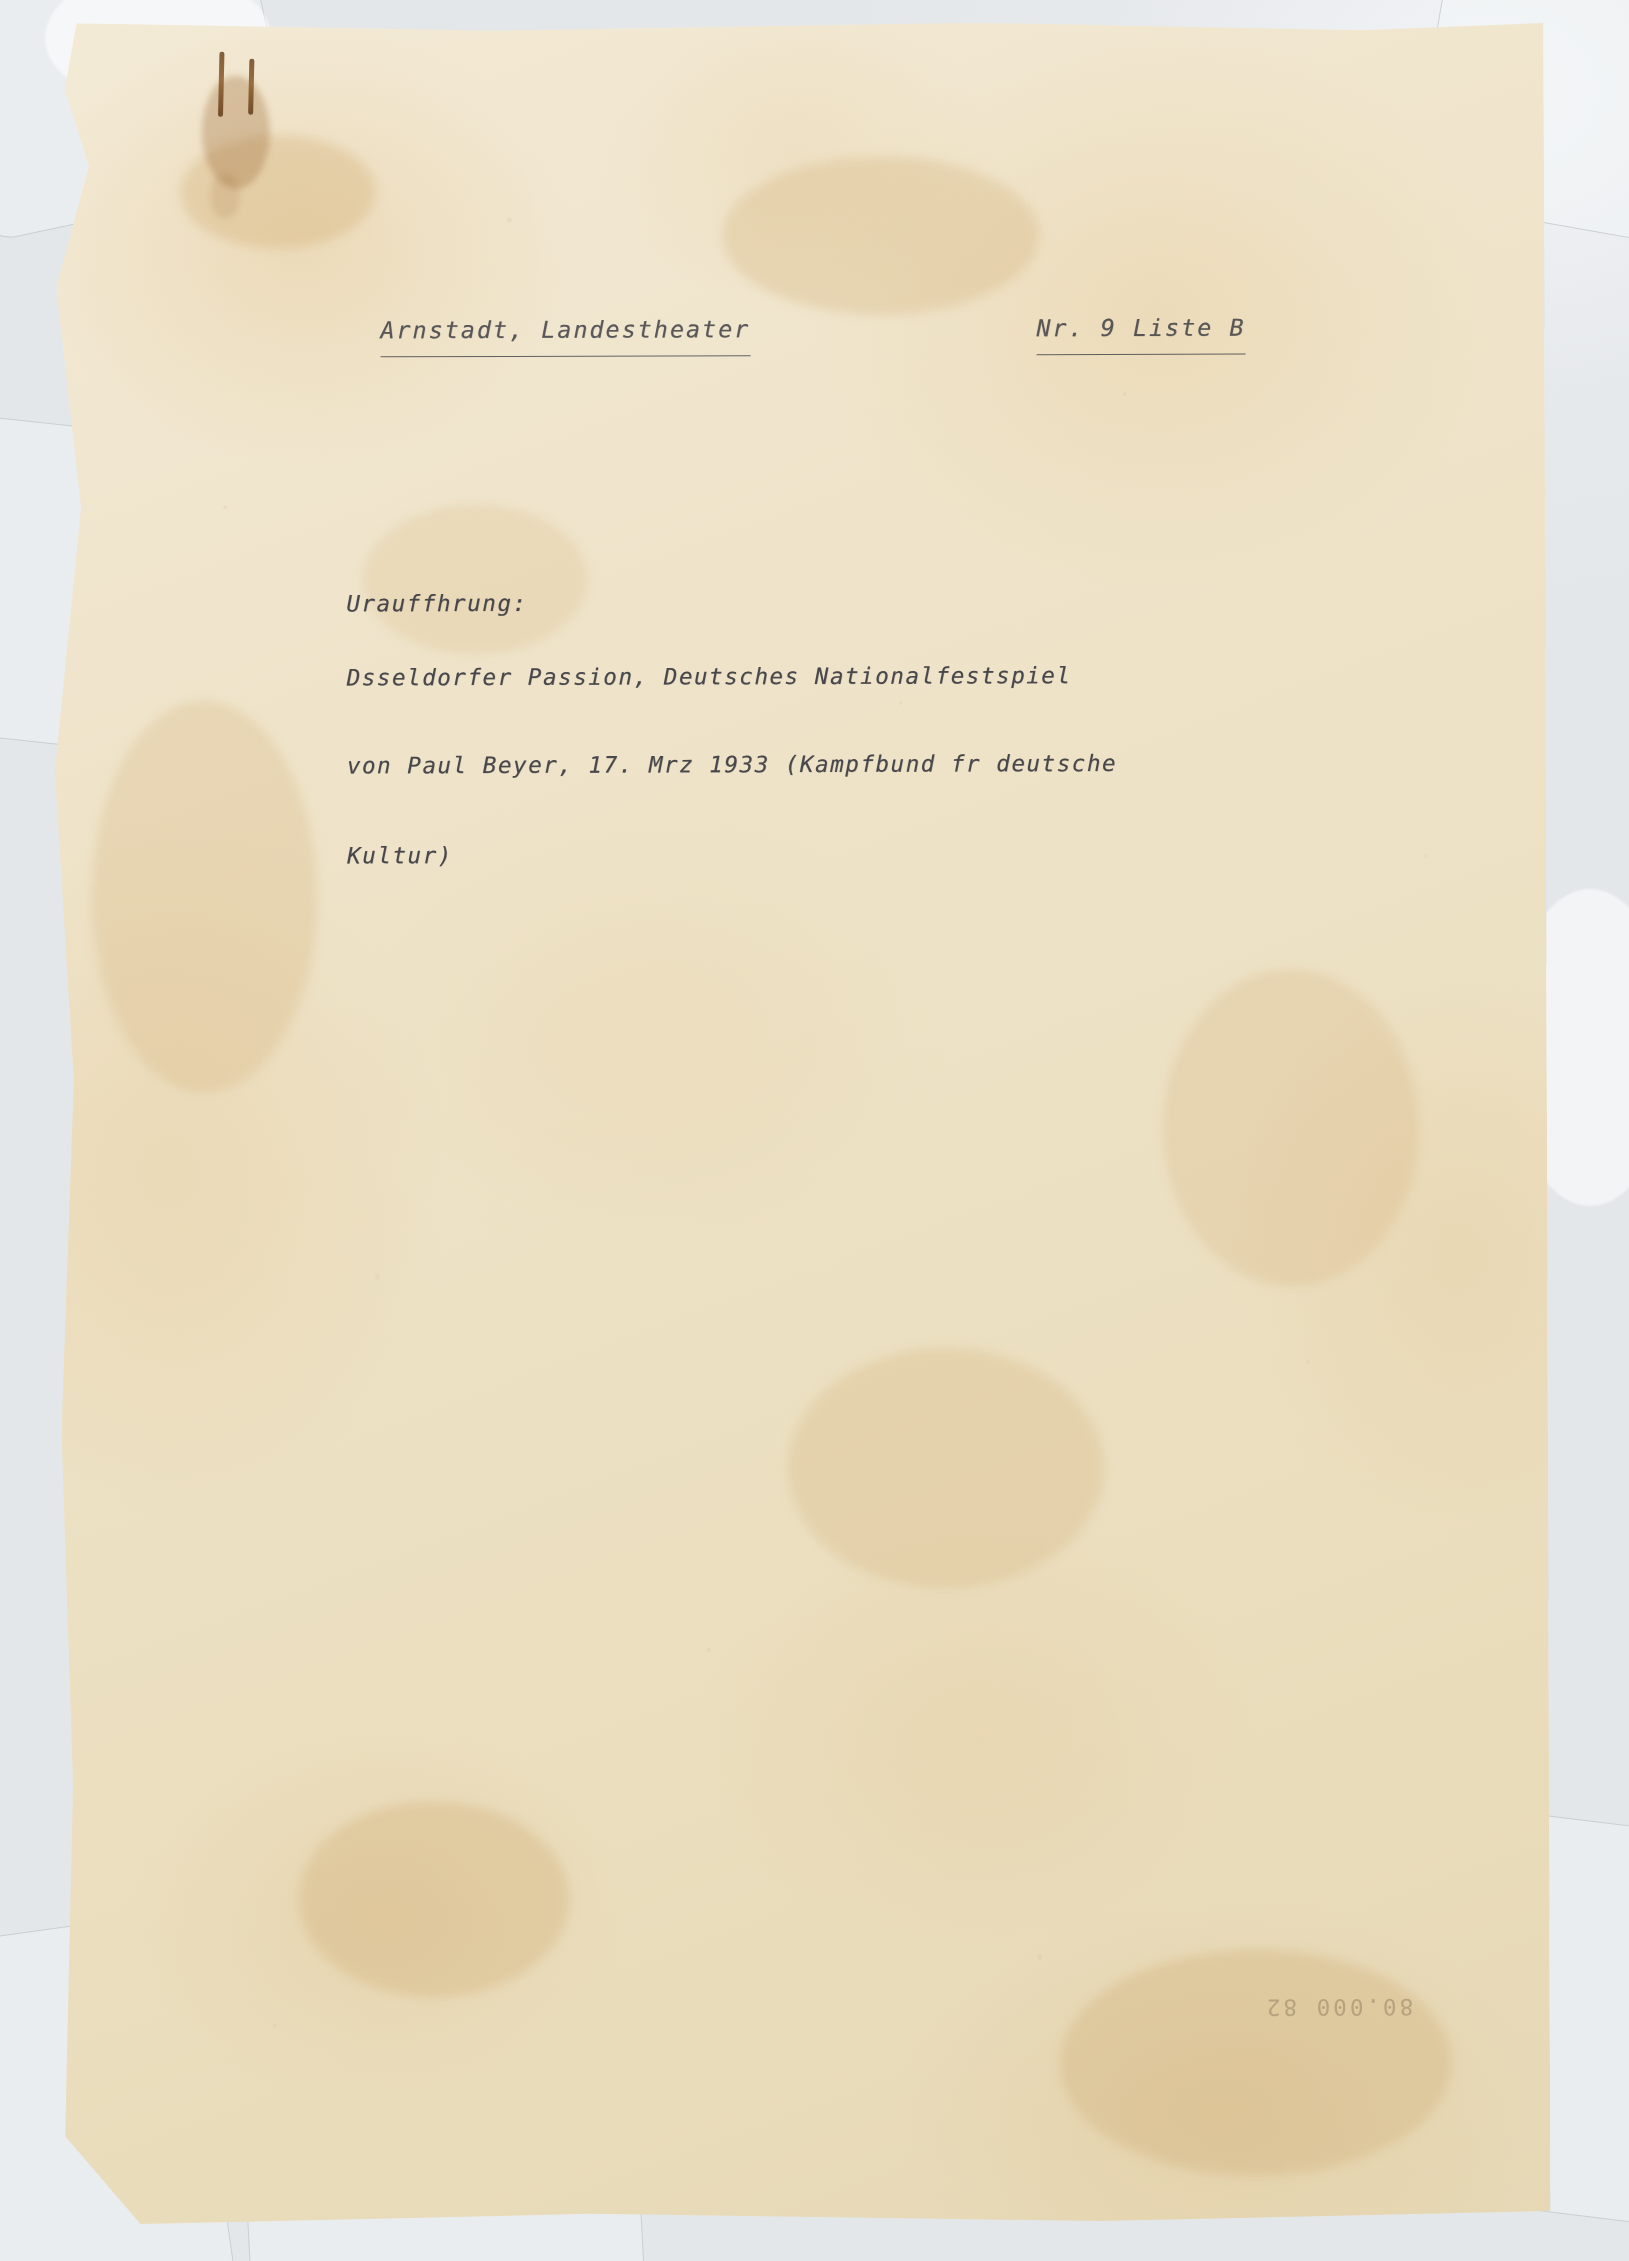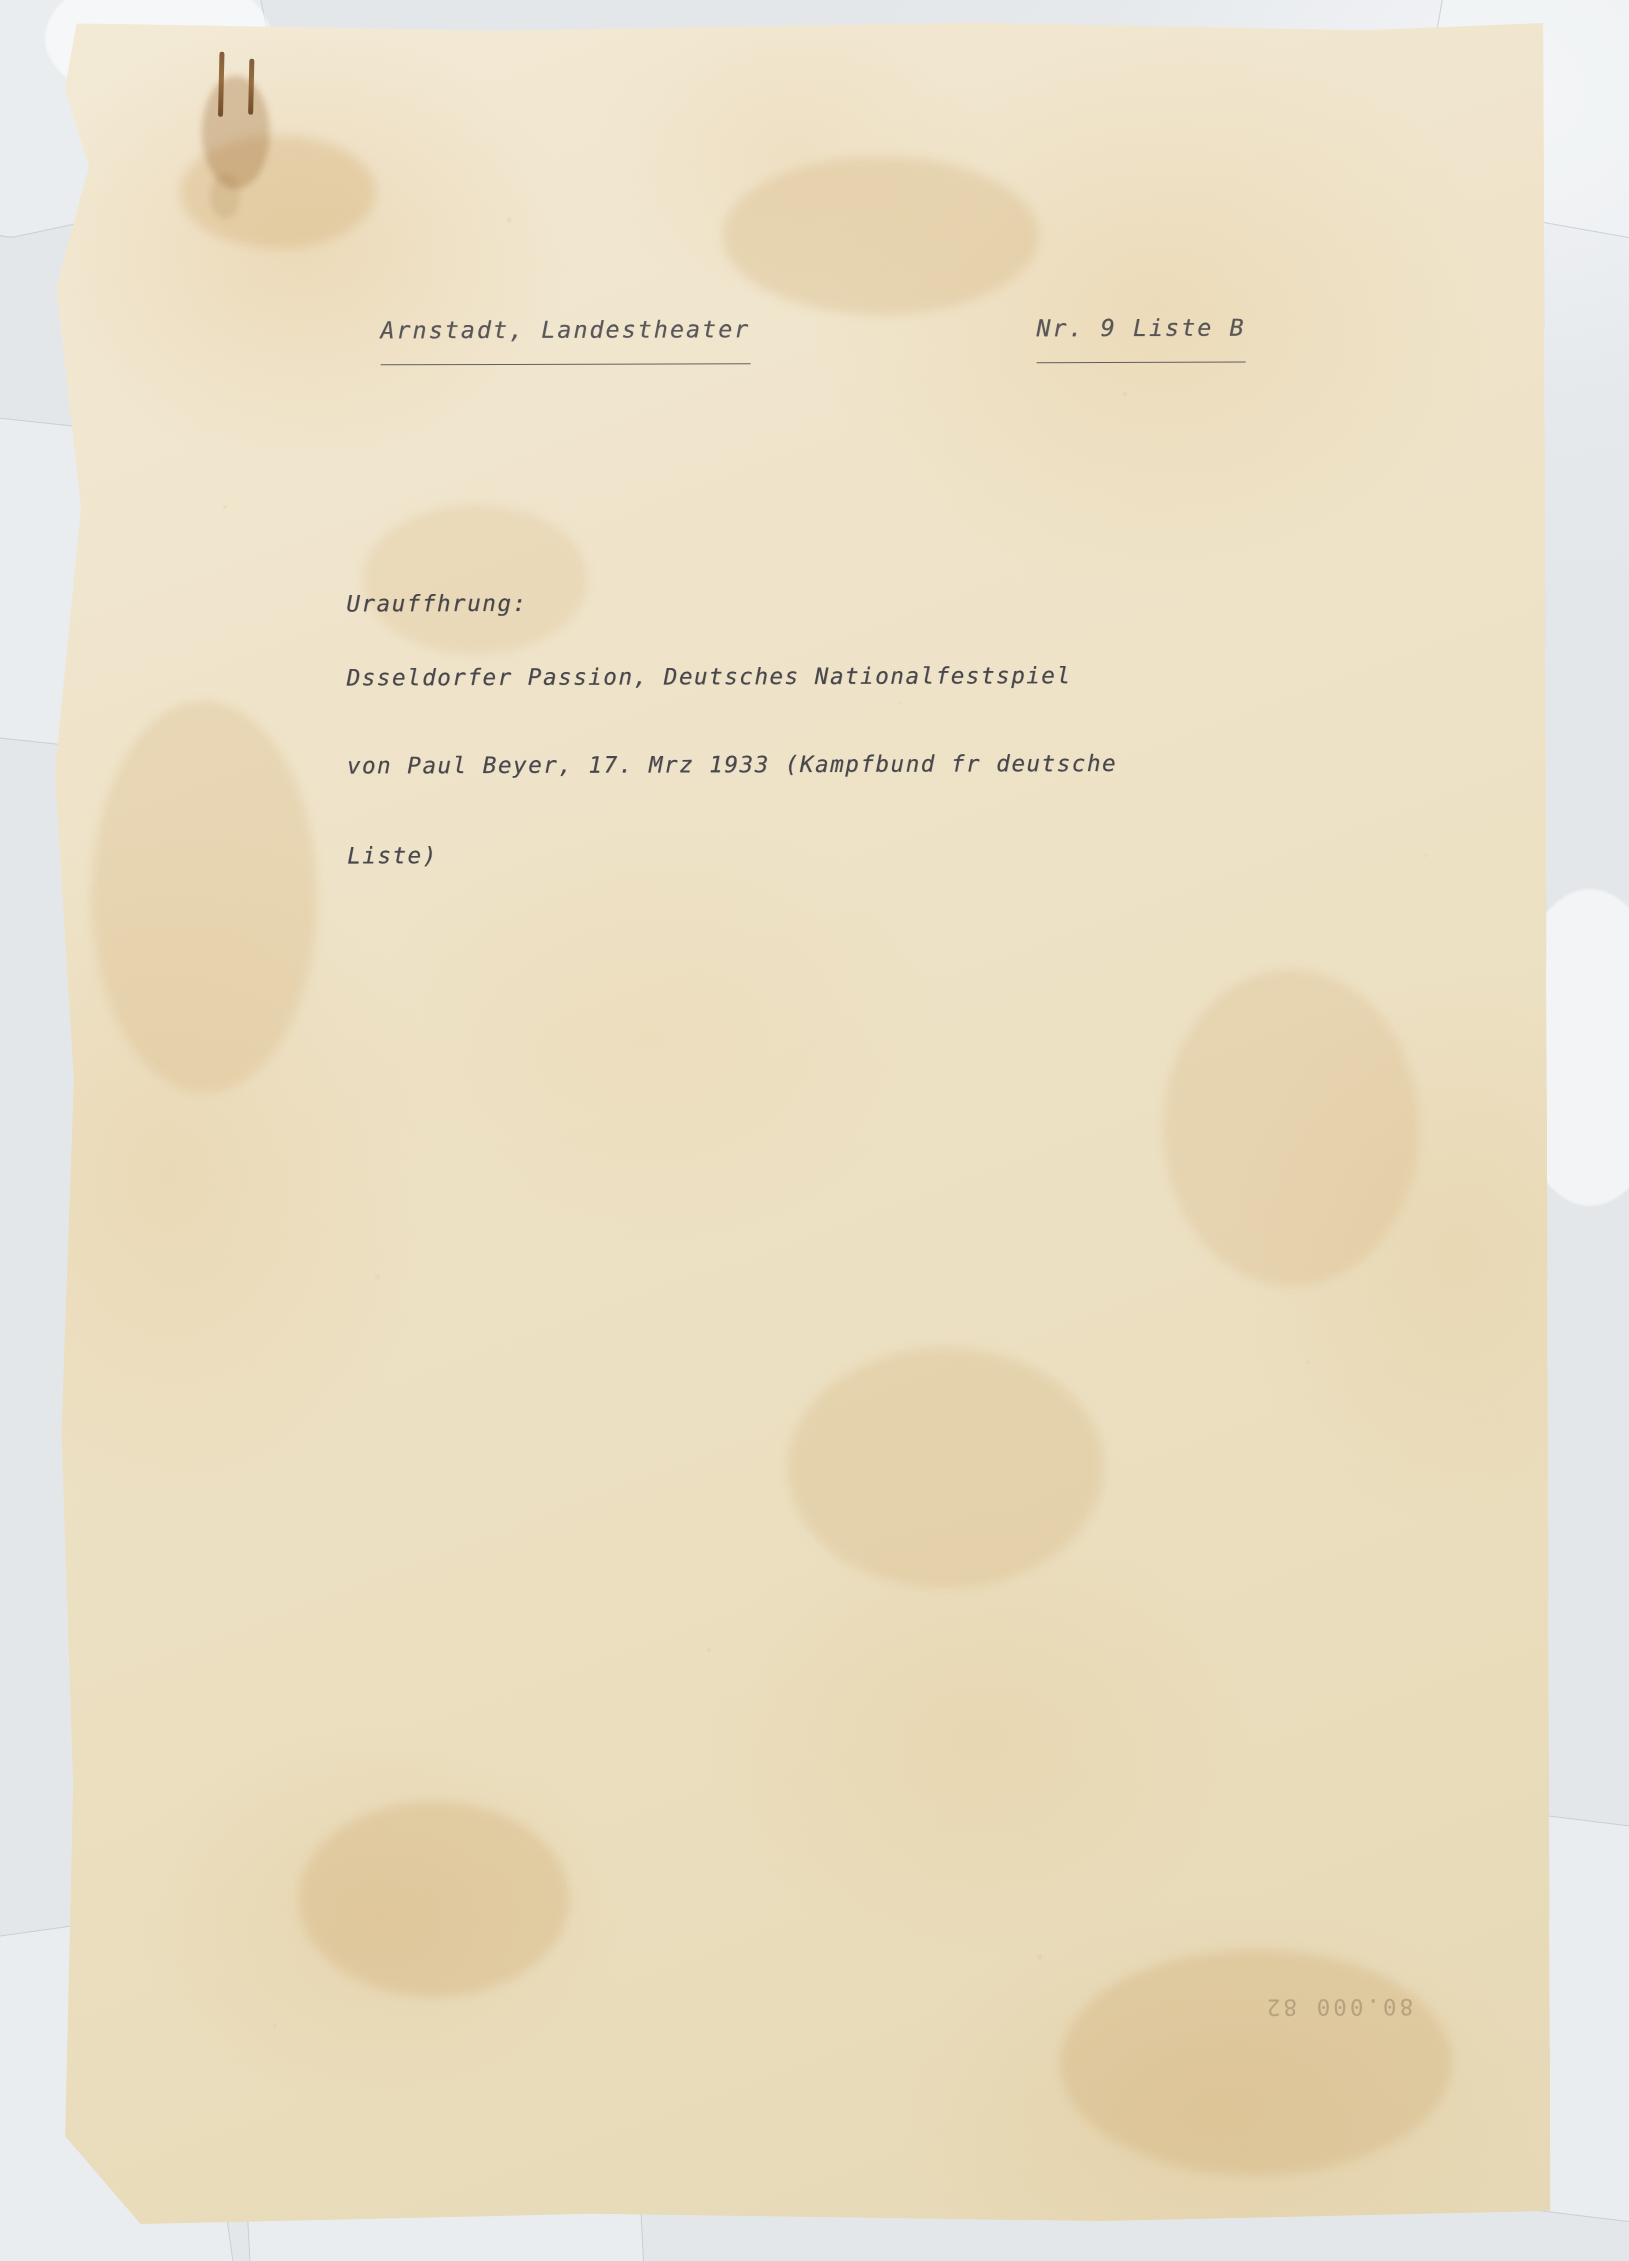--- a/index.html
+++ b/index.html
@@ -120,21 +120,21 @@
     letter-spacing: 1.5px;
     white-space: pre;
     text-shadow:
       0.5px 0.3px 0 rgba(58,58,66,0.30),
       -0.4px 0.2px 0 rgba(58,58,66,0.18);
     opacity: 0.92;
   }
   .hdr {
     font-size: 23.4px;
     letter-spacing: 2px;
-    padding-bottom: 20px;
+    padding-bottom: 12px;
     border-bottom: 1.9px solid #44444c;
     display: inline-block;
     opacity: 0.9;
     text-align: right;
   }
   .body-line { font-size: 22.6px; }
 
   
   .rev-stamp {
     position: absolute;
@@ -181,17 +181,17 @@
   <div class="typed" style="left:301px; top:280px;">
     <span class="hdr">Arnstadt, Landestheater</span>
   </div>
   <div class="typed" style="left:957px; top:280px;">
     <span class="hdr">Nr. 9 Liste B</span>
   </div>
 
   <div class="typed body-line" style="left:301px; top:568px;text-align:right;">Urauffhrung:</div>
   <div class="typed body-line" style="left:301px; top:642px;">Dsseldorfer Passion, Deutsches Nationalfestspiel</div>
   <div class="typed body-line" style="left:301px; top:730px;">von Paul Beyer, 17. Mrz 1933 (Kampfbund fr deutsche</div>
-  <div class="typed body-line" style="left:301px; top:820px;">Liste)</div>
+  <div class="typed body-line" style="left:301px; top:820px;">Kultur)</div>
 
   <div class="rev-stamp" style="left:1214px; top:1975px;">80.000 82</div>
 </div>
 
 
 </body></html>

